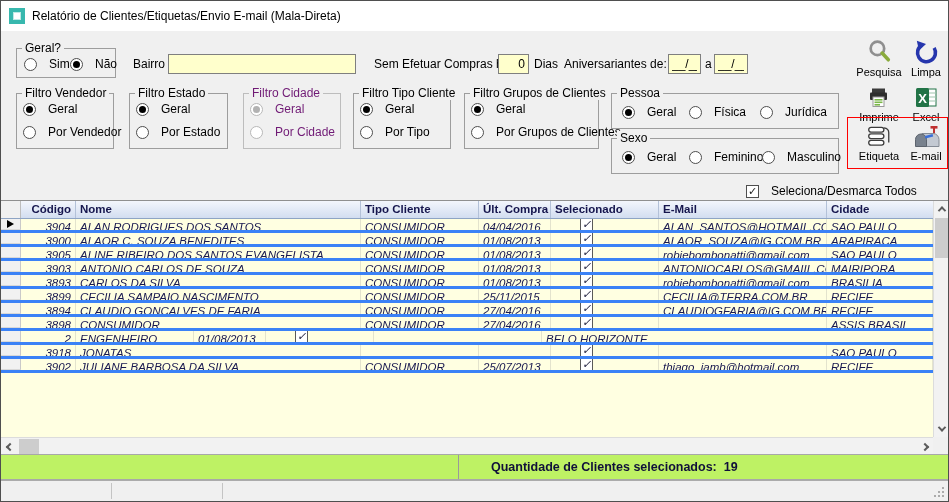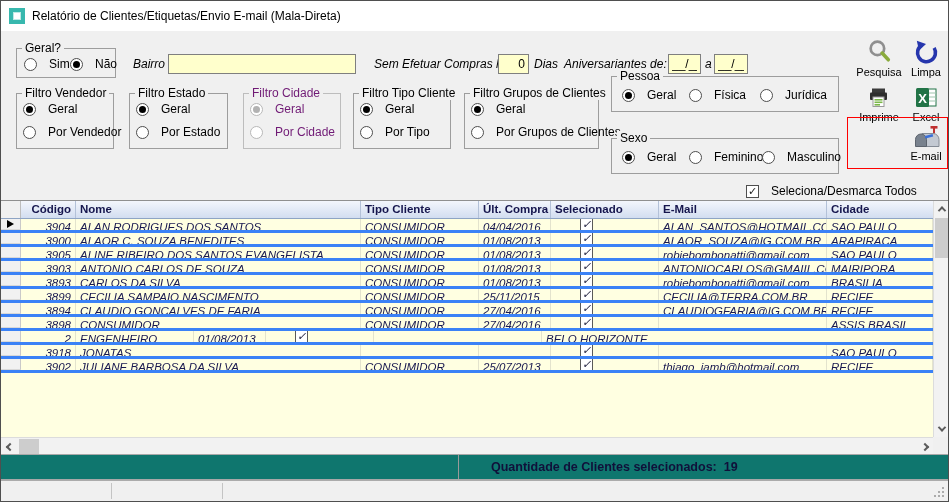--- a/index.html
+++ b/index.html
@@ -8,21 +8,21 @@
   .win { position:relative; width:949px; height:502px; background:#f0f0f0;
          border:1px solid #4f4f4f; overflow:hidden; font-size:12px; color:#000; }
 
   
   .titlebar { position:absolute; left:0; top:0; right:0; height:30px; background:#fff; }
   .app-icon { position:absolute; left:8px; top:7px; width:16px; height:16px;
               background:#fff; border:4px solid #38b8ae; box-shadow: inset 0 0 0 1px #bfe9e5; }
   .title-text { position:absolute; left:31px; top:8px; font-size:12px; color:#000; }
 
   
-  .lbl { position:absolute; font-size:12px; color:#000; white-space:nowrap;font-style:italic; }
+  .lbl { position:absolute; font-size:12px; color:#000; white-space:nowrap; }
   .tinput { position:absolute; height:20px; background:#ffffcc; border:1px solid #7f7f7f;
             font-family:"Liberation Sans",sans-serif; font-size:12px; padding:0 3px; color:#000; }
   .groupbox { position:absolute; border:1px solid #9d9d9d; }
   .gb-title { position:absolute; top:-8px; left:5px; background:#f0f0f0; padding:0 3px;
               font-size:12px; white-space:nowrap; }
   .radio-opt { position:absolute; display:flex; align-items:center; gap:12px;
                font-size:12px; white-space:nowrap; cursor:default; }
   .radio { width:13px; height:13px; border:1px solid #4e4e4e; border-radius:50%;
            background:#fff; position:relative; flex:0 0 auto; }
   .radio.checked::after { content:""; position:absolute; left:2px; top:2px; width:7px; height:7px;
@@ -82,21 +82,21 @@
   .hscroll .sb-btn { height:17px; width:17px; top:0; }
   .chev { width:6px; height:6px; border-right:2px solid #5c5c5c; border-bottom:2px solid #5c5c5c; }
   .chev.up { transform:rotate(-135deg) translate(-1px,-1px); }
   .chev.down { transform:rotate(45deg) translate(-1px,-1px); }
   .chev.left { transform:rotate(135deg); }
   .chev.right { transform:rotate(-45deg); }
   .sb-thumb { position:absolute; background:#cdcdcd; }
   .corner { position:absolute; right:0; bottom:0; width:15px; height:17px; background:#f0f0f0; }
 
   
-  .footer { position:absolute; left:0; top:453px; width:947px; height:26px; background:#0f766e;
+  .footer { position:absolute; left:0; top:453px; width:947px; height:26px; background:#bef264;
             border-top:1px solid #a8a8a8; border-bottom:1px solid #a8a8a8; }
   .footer-div { position:absolute; left:457px; top:0; bottom:0; width:1px; background:#9a9a9a; }
   .footer-text { position:absolute; left:490px; top:5px; font-size:12.5px; font-weight:bold;
                  color:#10103a; white-space:nowrap; }
   .footer-text .val { margin-left:7px; }
   .statusbar { position:absolute; left:0; top:479px; width:947px; height:21px; background:#f0f0f0;
                border-top:1px solid #ababab; }
   .sb-div { position:absolute; top:2px; bottom:2px; width:1px; background:#c4c4c4; }
   .grip { position:absolute; right:4px; bottom:4px; width:2px; height:2px; background:#ababab;
           box-shadow:-4px 0 #ababab, -8px 0 #ababab, 0 -4px #ababab, -4px -4px #ababab, 0 -8px #ababab; }
@@ -189,21 +189,21 @@
     <label class="radio-opt" style="left:6px;top:8px">
       <span class="radio checked"></span>
       <span>Geral</span>
       </label>
     <label class="radio-opt" style="left:6px;top:31px">
       <span class="radio"></span>
       <span>Por Grupos de Clientes</span>
       </label>
   </div>
 
-  <div class="groupbox" style="left:610px;top:75px;width:228px;height:36px">
+  <div class="groupbox" style="left:610px;top:92px;width:228px;height:36px">
     <span class="gb-title">Pessoa</span>
     <label class="radio-opt" style="left:10px;top:11px">
       <span class="radio checked"></span>
       <span>Geral</span>
       </label>
     <label class="radio-opt" style="left:77px;top:11px">
       <span class="radio"></span>
       <span>Física</span>
       </label>
     <label class="radio-opt" style="left:148px;top:11px">
@@ -268,20 +268,31 @@
           <line x1="13" y1="15" x2="22" y2="15" stroke="#9fc5ae"></line>
           <rect x="2" y="2" width="13" height="19" rx="1.5" fill="#217346"></rect>
           <text x="8.5" y="16.5" text-anchor="middle" font-size="13" font-weight="bold" fill="#fff">X</text>
         </svg>
     </span>
     <span class="tlabel">Excel</span>
   </div>
 
   <div class="hl-rect"></div>
 
+  <div class="tbtn" style="left:850px;top:120px;width:56px">
+    <span class="ticon">
+      <svg width="26" height="26" viewBox="0 0 24 24" fill="#fdfdfd" stroke="#3c3c3c" stroke-width="1.2">
+          <rect x="2.5" y="4" width="14" height="4.5" rx="2.2"></rect>
+          <rect x="2.5" y="10" width="14" height="4.5" rx="2.2"></rect>
+          <rect x="2.5" y="16" width="14" height="4.5" rx="2.2"></rect>
+          <path d="M16.5 4.5 q4.5 0.5 4.5 4.5 v9" fill="none"></path>
+        </svg>
+    </span>
+    <span class="tlabel">Etiqueta</span>
+  </div>
   <div class="tbtn" style="left:904px;top:120px;width:42px">
     <span class="ticon">
       <svg width="27" height="24" viewBox="0 0 27 23">
           <rect x="20" y="1" width="2" height="7" fill="#c03030"></rect>
           <rect x="17.5" y="0.5" width="7" height="2.6" fill="#c03030"></rect>
           <path d="M9 8 h11 a6 6 0 0 1 6 6 v7 H9 z" fill="#c3c9d2" stroke="#848b95"></path>
           <path d="M2.5 21 v-7 a5.5 5.5 0 0 1 11 0 v7 z" fill="#79828e" stroke="#5d646e"></path>
           <rect x="12" y="9.5" width="8" height="2.6" fill="#3a6fd8" transform="rotate(-14 16 10.8)"></rect>
         </svg>
     </span>

